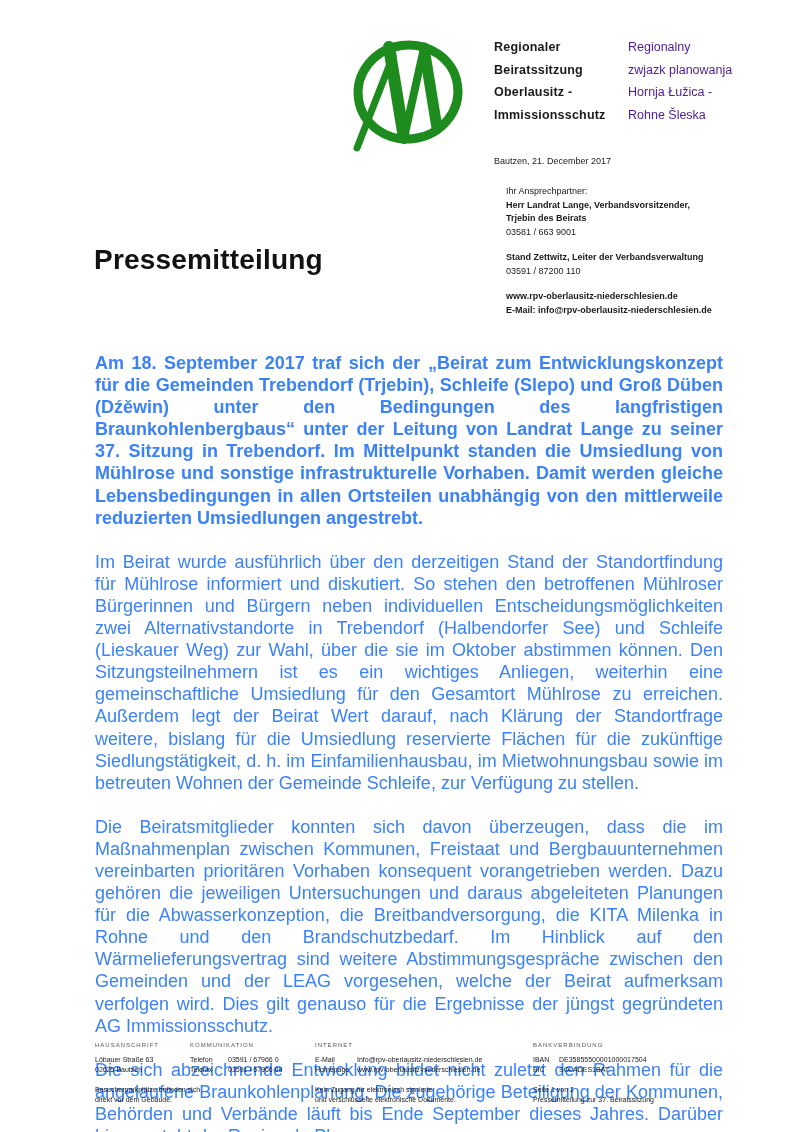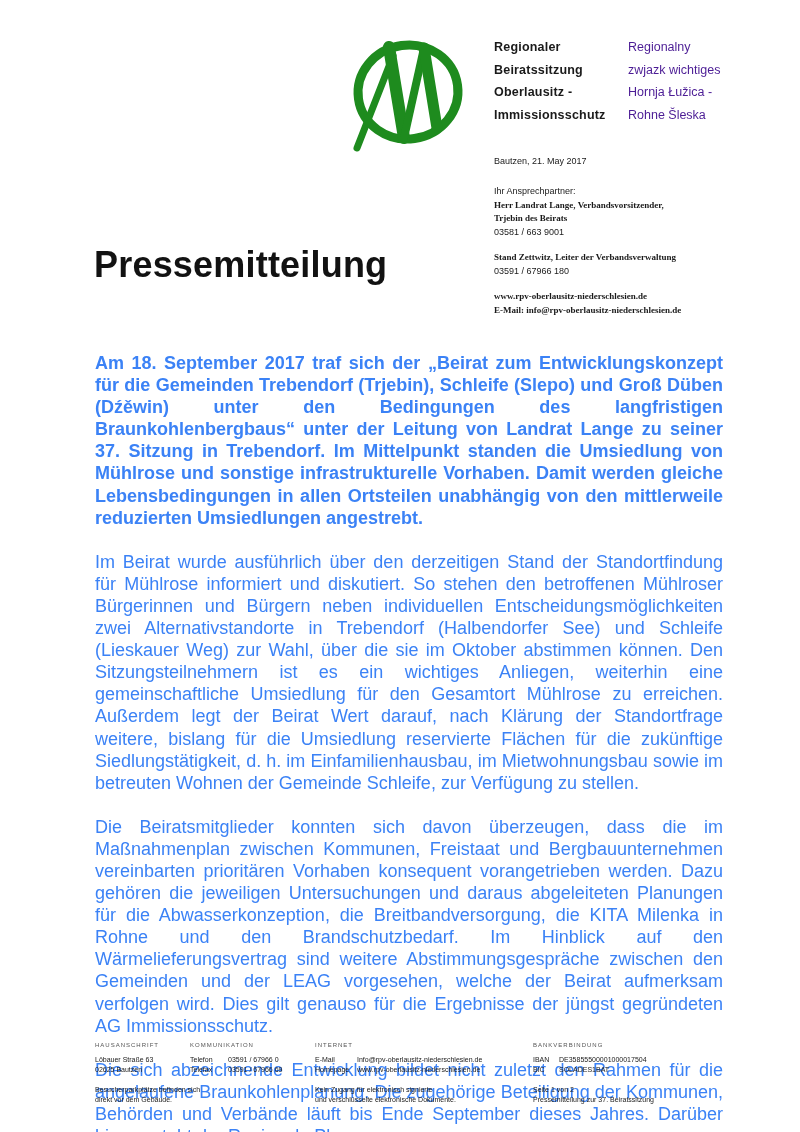--- a/index.html
+++ b/index.html
@@ -7,25 +7,25 @@
     position:relative;width:800px;height:1132px;margin:0 auto;background:#ffffff;
     font-family:"Liberation Sans",sans-serif;color:#1a1a1a;overflow:hidden;
   }
   
   .logo{position:absolute;left:346px;top:27px;width:124px;height:128px;}
   
   .org-de{position:absolute;left:494px;top:36px;font-size:12.5px;font-weight:700;line-height:22.6px;letter-spacing:.2px;}
   .org-hsb{position:absolute;left:628px;top:36px;font-size:12.5px;font-weight:400;line-height:22.6px;color:#4c1d95;}
   
   .dateline{position:absolute;left:494px;top:156px;font-size:9px;}
-  .contact{position:absolute;left:494px;top:185px;width:236px;font-size:9px;line-height:13.5px;}
-  .contact .b{font-weight:700;font-family:Liberation Serif, serif;}
+  .contact{position:absolute;left:506px;top:185px;width:236px;font-size:9px;line-height:13.5px;}
+  .contact .b{font-weight:700;}
   .contact .gap{height:12px;}
   
-  .title{position:absolute;left:94px;top:244px;font-size:36px;font-weight:800;letter-spacing:.2px;color:#121212;}
+  .title{position:absolute;left:94px;top:244px;font-size:28px;font-weight:800;letter-spacing:.2px;color:#121212;}
   
   .bodytext{position:absolute;left:95px;top:352px;width:628px;font-size:18px;line-height:22.1px;text-align:justify;color:#3b82f6;}
   .bodytext p{margin:0 0 22px 0;}
   .bodytext p.lead{font-weight:700;}
   
   .f-h{font-size:6px;letter-spacing:1px;color:#555;margin-bottom:4px;white-space:nowrap;}
   .f-col{position:absolute;font-size:7px;line-height:10.5px;white-space:nowrap;}
   .f-col .note{margin-top:9px;}
   .f-row .lbl{display:inline-block;vertical-align:top;}
   .f-row .val{display:inline-block;vertical-align:top;}
@@ -56,35 +56,35 @@
 
   <div class="org-de">
     <div>Regionaler</div>
     <div>Beiratssitzung</div>
     <div>Oberlausitz -</div>
     <div>Immissionsschutz</div>
   </div>
 
   <div class="org-hsb">
     <div>Regionalny</div>
-    <div>zwjazk wichtiges</div>
+    <div>zwjazk planowanja</div>
     <div>Hornja Łužica -</div>
     <div>Rohne Šleska</div>
   </div>
 
-  <div class="dateline">Bautzen, 21. May 2017</div>
+  <div class="dateline">Bautzen, 21. December 2017</div>
 
   <div class="contact">
     <div>Ihr Ansprechpartner:</div>
     <div class="b">Herr Landrat Lange, Verbandsvorsitzender,</div>
     <div class="b">Trjebin des Beirats</div>
     <div>03581 / 663 9001</div>
     <div class="gap"></div>
     <div class="b">Stand Zettwitz, Leiter der Verbandsverwaltung</div>
-    <div>03591 / 67966 180</div>
+    <div>03591 / 87200 110</div>
     <div class="gap"></div>
     <div class="b">www.rpv-oberlausitz-niederschlesien.de</div>
     <div class="b">E-Mail: info@rpv-oberlausitz-niederschlesien.de</div>
   </div>
 
   <div class="title">Pressemitteilung</div>
 
   <div class="bodytext">
     <p class="lead">Am 18. September 2017 traf sich der „Beirat zum Entwicklungskonzept für die Gemeinden Trebendorf (Trjebin), Schleife (Slepo) und Groß Düben (Dźěwin) unter den Bedingungen des langfristigen Braunkohlenbergbaus“ unter der Leitung von Landrat Lange zu seiner 37. Sitzung in Trebendorf. Im Mittelpunkt standen die Umsiedlung von Mühlrose und sonstige infrastrukturelle Vorhaben. Damit werden gleiche Lebensbedingungen in allen Ortsteilen unabhängig von den mittlerweile reduzierten Umsiedlungen angestrebt.</p>
     <p>Im Beirat wurde ausführlich über den derzeitigen Stand der Standortfindung für Mühlrose informiert und diskutiert. So stehen den betroffenen Mühlroser Bürgerinnen und Bürgern neben individuellen Entscheidungsmöglichkeiten zwei Alternativstandorte in Trebendorf (Halbendorfer See) und Schleife (Lieskauer Weg) zur Wahl, über die sie im Oktober abstimmen können. Den Sitzungsteilnehmern ist es ein wichtiges Anliegen, weiterhin eine gemeinschaftliche Umsiedlung für den Gesamtort Mühlrose zu erreichen. Außerdem legt der Beirat Wert darauf, nach Klärung der Standortfrage weitere, bislang für die Umsiedlung reservierte Flächen für die zukünftige Siedlungstätigkeit, d. h. im Einfamilienhausbau, im Mietwohnungsbau sowie im betreuten Wohnen der Gemeinde Schleife, zur Verfügung zu stellen.</p>

